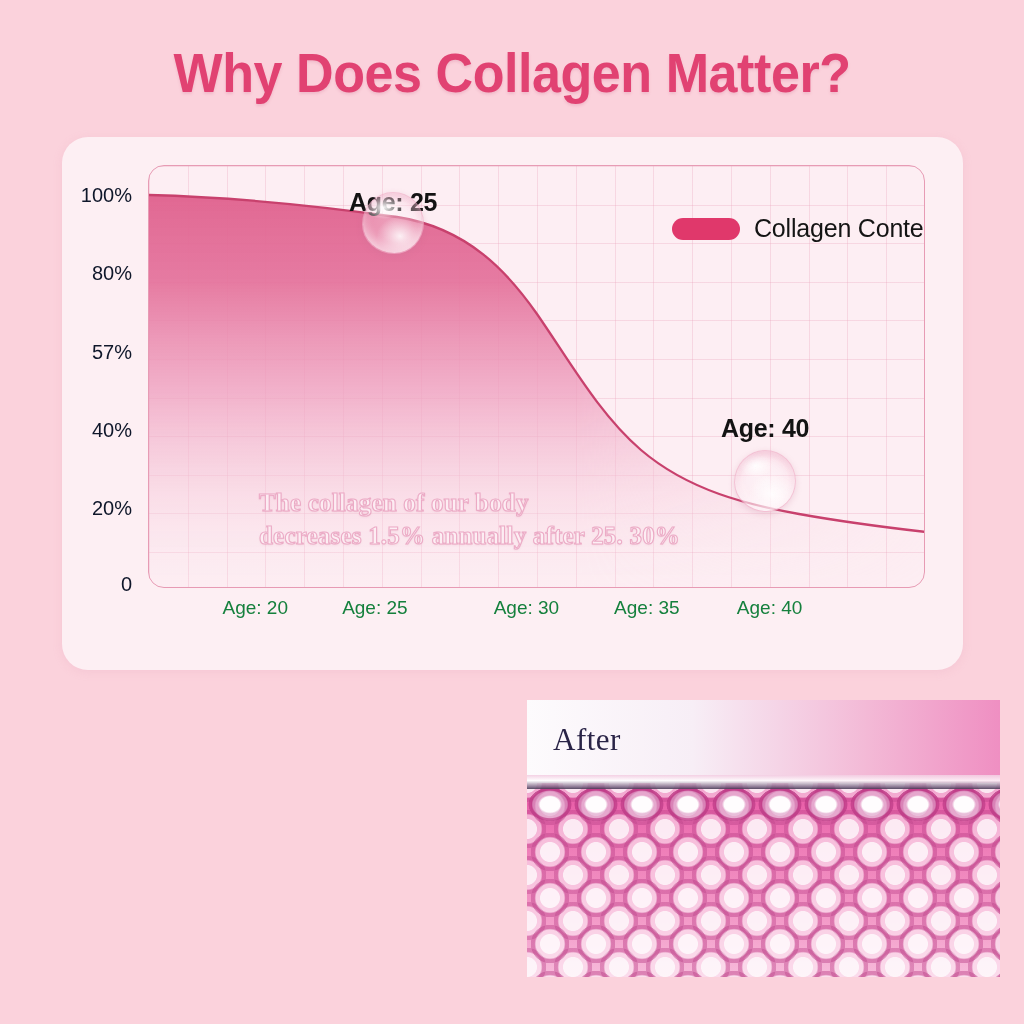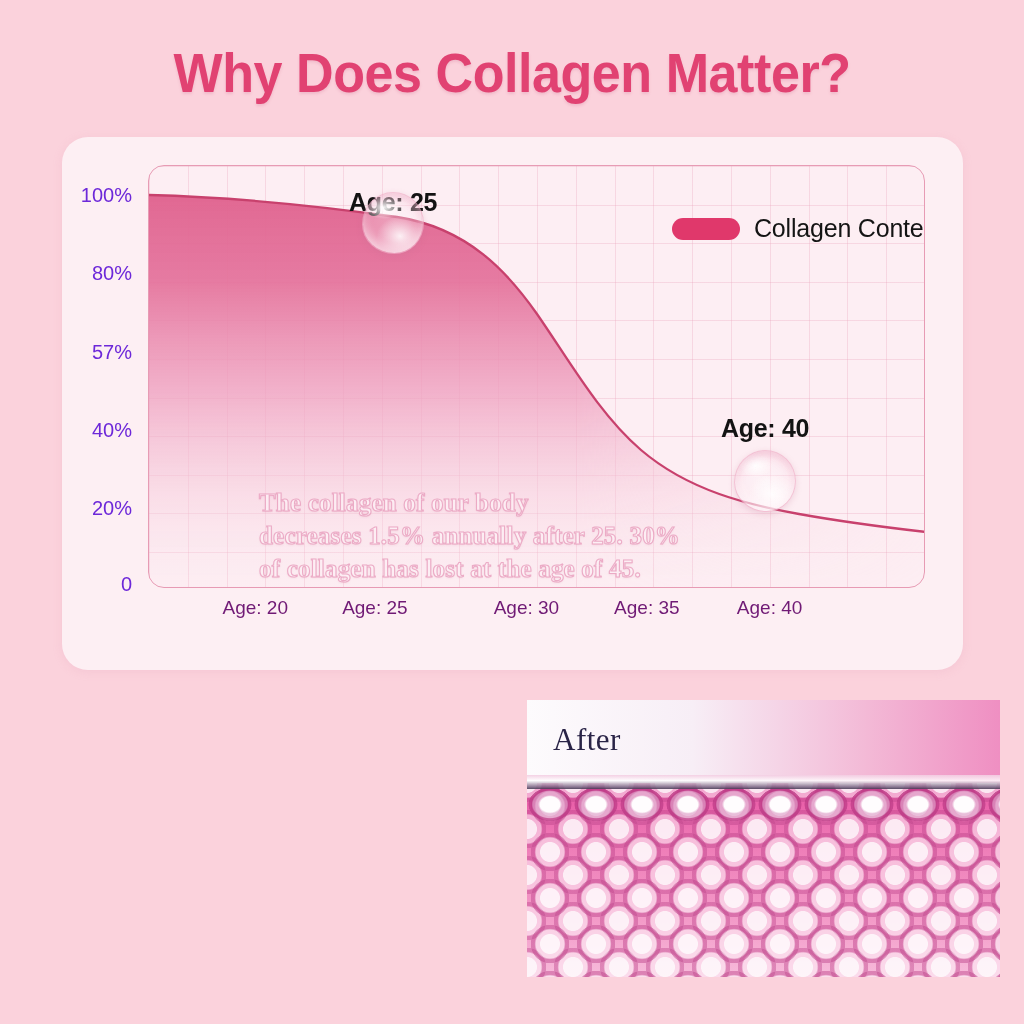--- a/index.html
+++ b/index.html
@@ -83,38 +83,38 @@
     left: 0;
     top: 28px;
     width: 78px;
     height: 423px;
   }
   .y-tick {
     position: absolute;
     right: 8px;
     transform: translateY(-50%);
     font-size: 20px;
-    color: #6d28d9;
+    color: #0f172a;
     font-family: "Liberation Sans", sans-serif;
     white-space: nowrap;
   }
 
   
   .x-axis {
     position: absolute;
     left: 86px;
     top: 460px;
     width: 777px;
     height: 32px;
   }
   .x-tick {
     position: absolute;
     transform: translateX(-50%);
     font-size: 19px;
-    color: #701a75;
+    color: #15803d;
     font-family: "Liberation Sans", sans-serif;
     white-space: nowrap;
   }
 
   
   .legend {
     position: absolute;
     left: 523px;  
     top: 48px;    
     display: flex;
@@ -367,21 +367,20 @@
       </div>
 
       <div class="marker" style="left:0;top:0;width:100%;height:100%;pointer-events:none;">
         <div class="marker-label" style="left:79.5%; top:248px;">Age: 40</div>
         <div class="bubble" style="left:79.5%; top:315px;"></div>
       </div>
 
       <div class="chart-caption">
         <div>The collagen of our body</div>
         <div>decreases 1.5% annually after 25. 30%</div>
-        <div>of collagen has lost at the age of 45.</div>
       </div>
     </div>
   </div>
 
   <div class="x-axis">
     <div class="x-tick" style="left:13.8%">Age: 20</div>
     <div class="x-tick" style="left:29.2%">Age: 25</div>
     <div class="x-tick" style="left:48.7%">Age: 30</div>
     <div class="x-tick" style="left:64.2%">Age: 35</div>
     <div class="x-tick" style="left:80.0%">Age: 40</div>

